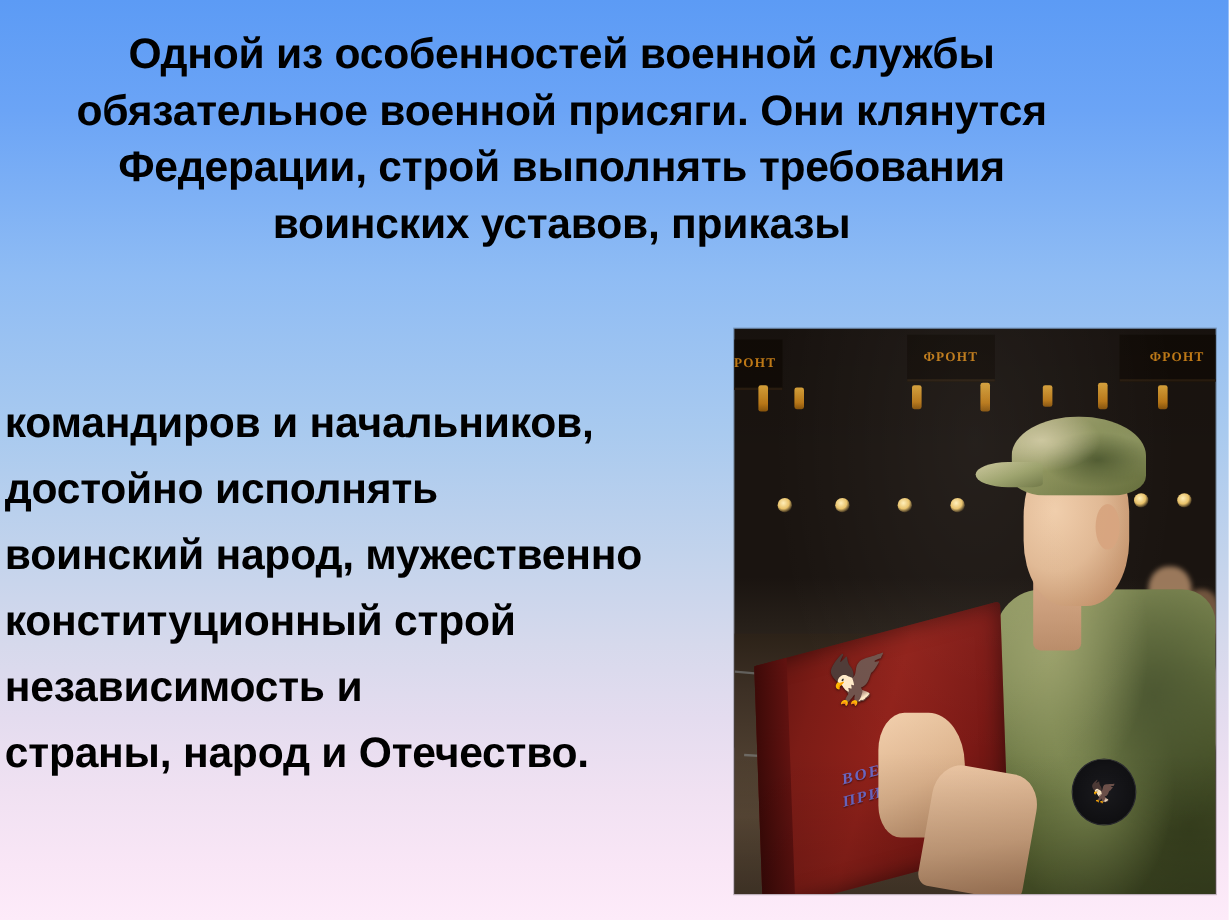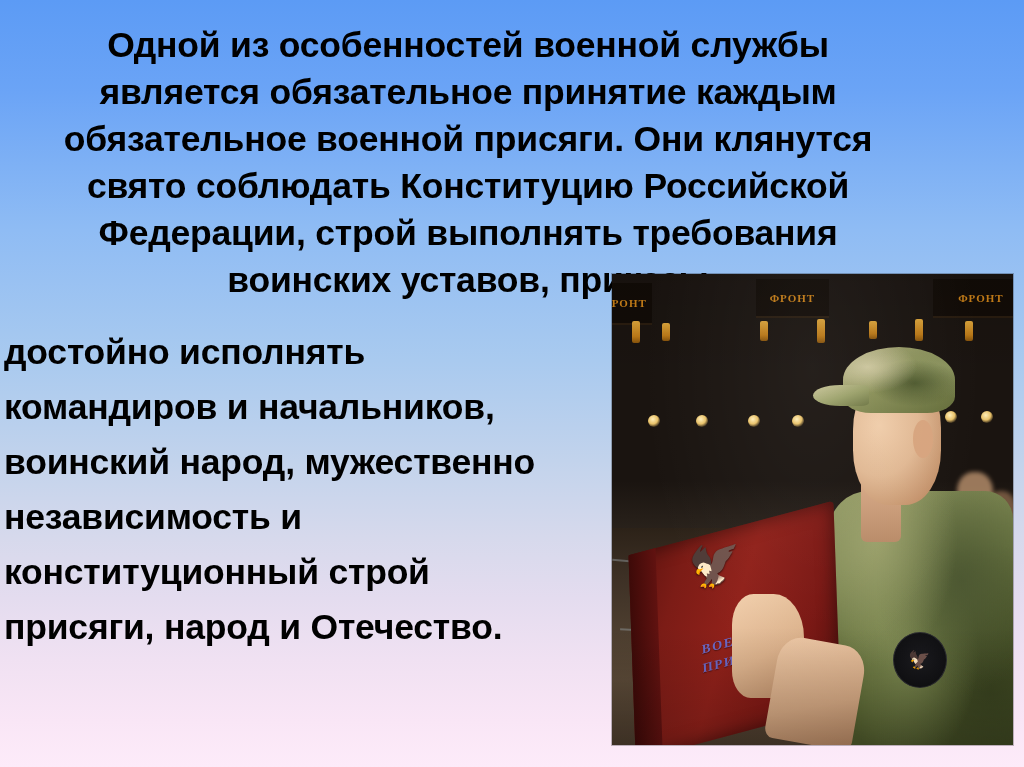--- a/index.html
+++ b/index.html
@@ -326,34 +326,32 @@
       linear-gradient(180deg, rgba(0,0,0,0.10) 0%, rgba(0,0,0,0) 25%, rgba(0,0,0,0) 75%, rgba(0,0,0,0.18) 100%);
   }
 </style>
 </head>
 <body>
 
 <div class="slide">
 
   <div class="text-top">
     <span class="ln ln-1">Одной из особенностей военной службы</span>
-    <span class="ln">является обязательное принятие каждым</span>
     <span class="ln">обязательное военной присяги. Они клянутся</span>
-    <span class="ln">свято соблюдать Конституцию Российской</span>
     <span class="ln">Федерации, строй выполнять требования</span>
     <span class="ln">воинских уставов, приказы</span>
   </div>
 
   <div class="text-bottom">
+    <span class="ln">командиров и начальников,</span>
     <span class="ln">достойно исполнять</span>
-    <span class="ln">командиров и начальников,</span>
     <span class="ln">воинский народ, мужественно</span>
+    <span class="ln">конституционный строй</span>
     <span class="ln">независимость и</span>
-    <span class="ln">конституционный строй</span>
-    <span class="ln">присяги, народ и Отечество.</span>
+    <span class="ln">страны, народ и Отечество.</span>
   </div>
 
   <div class="photo">
     <div class="photo-inner">
 
       <div class="hall"></div>
       <div class="hall-floorhaze"></div>
       <div class="floor"></div>
 
       <div class="floor-line" style="left:0; top:62%; width:42%; height:2px; transform:rotate(5deg);"></div>

